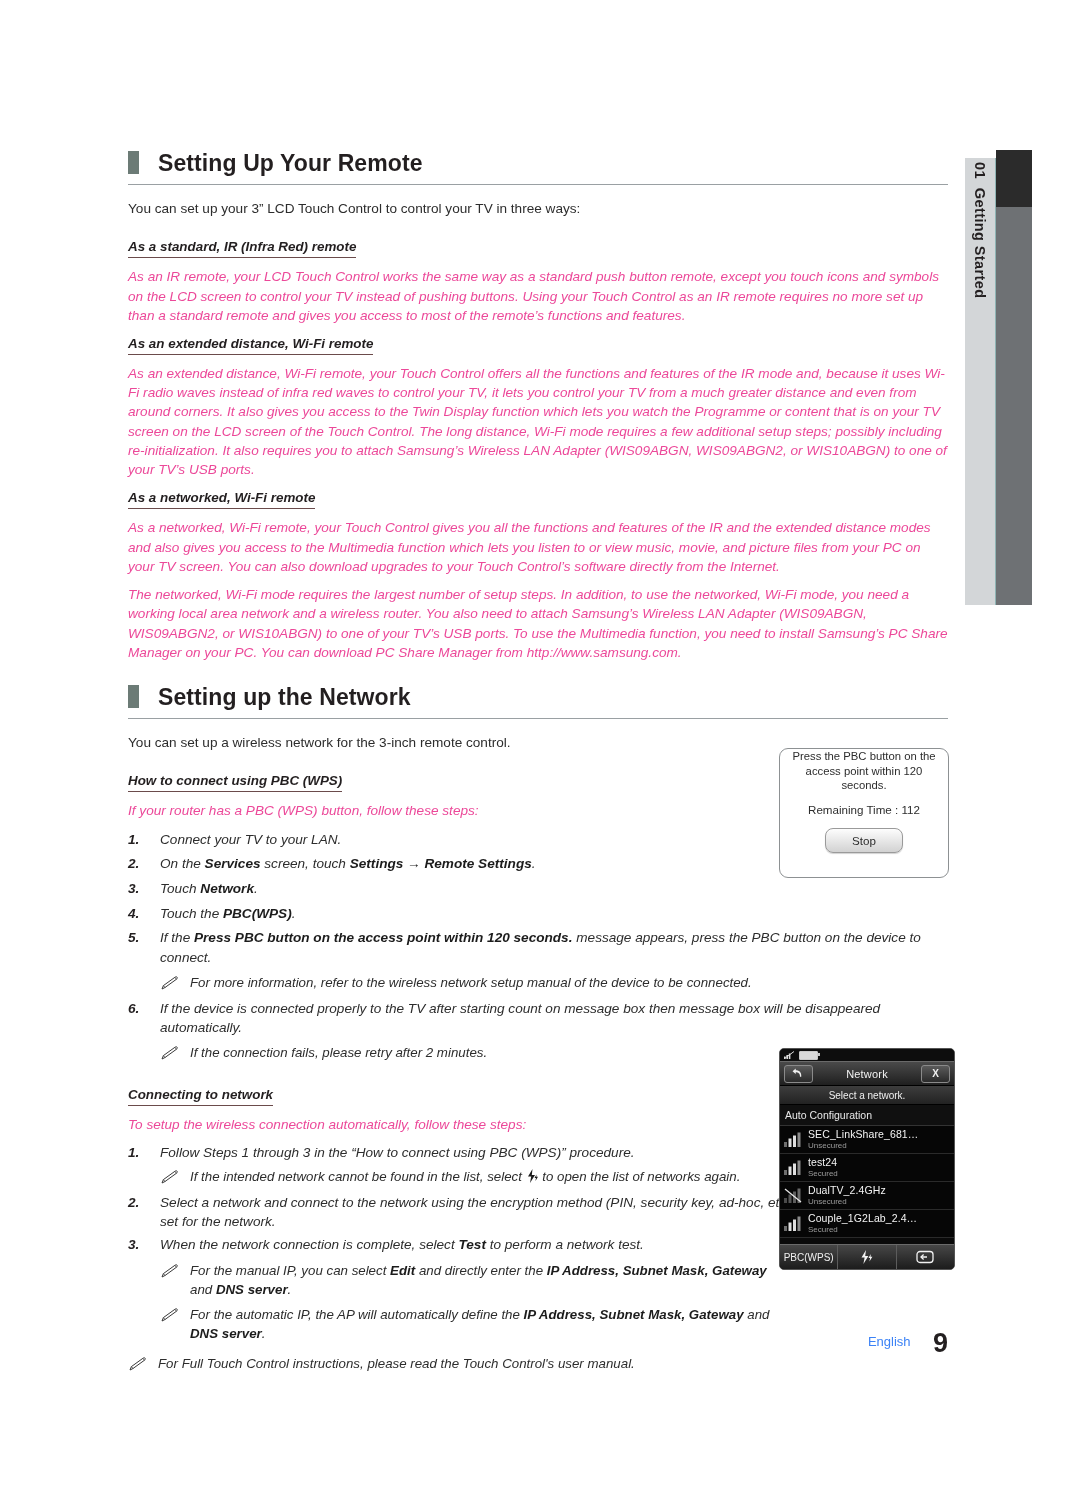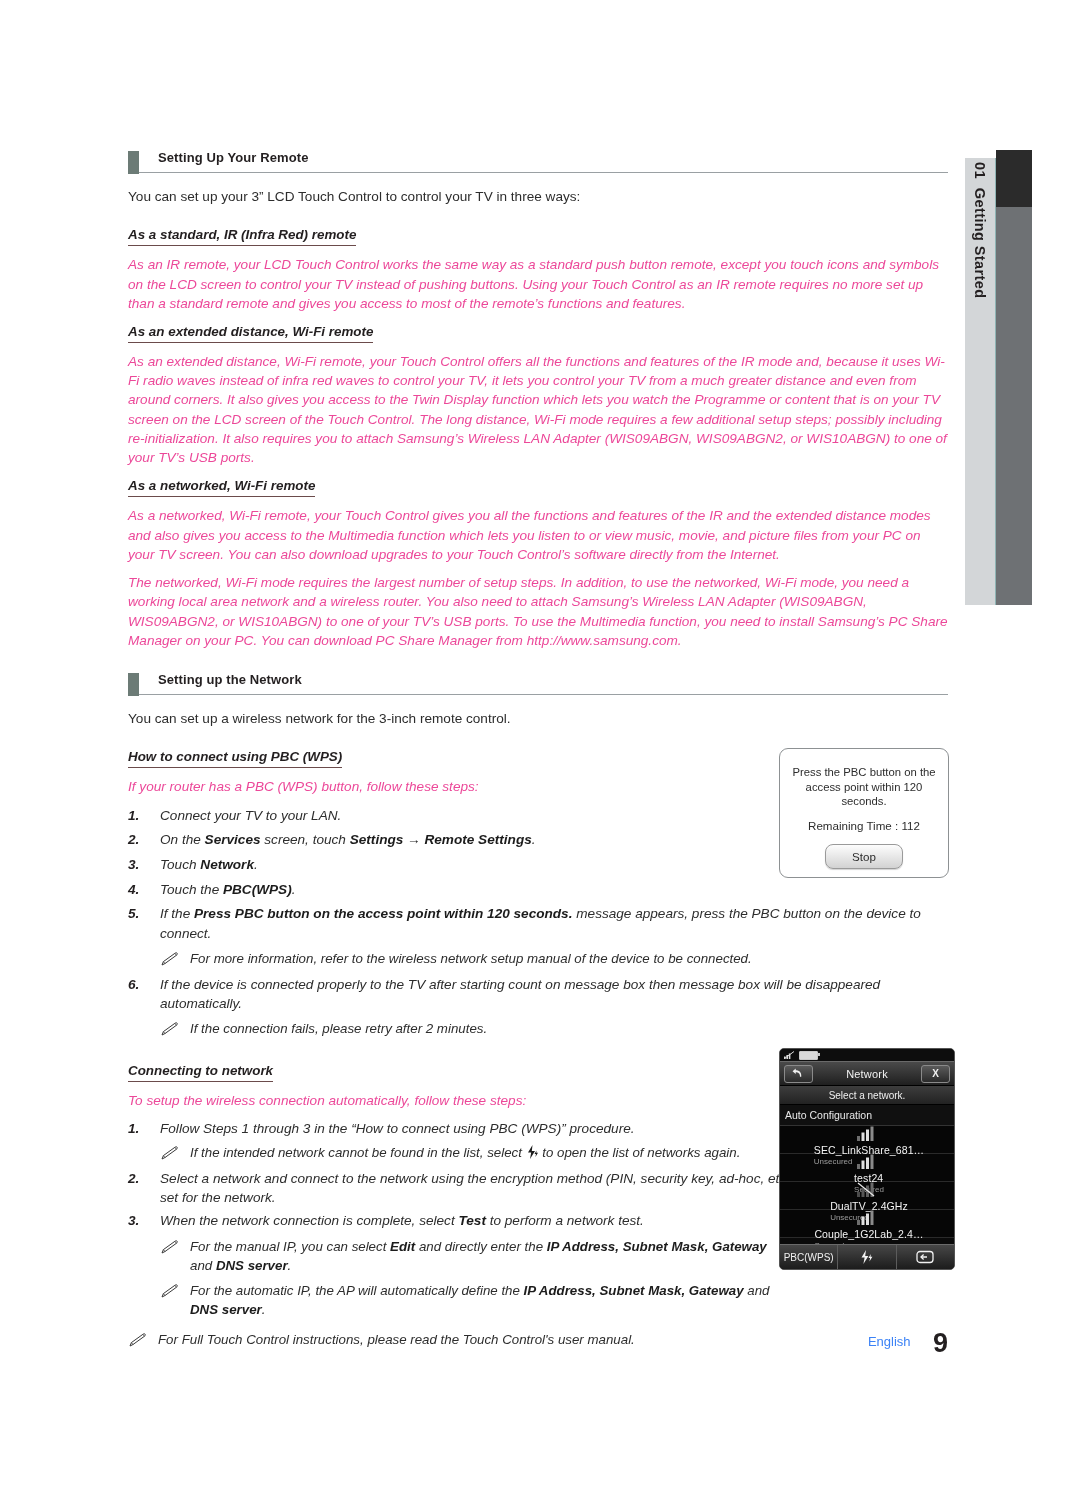--- a/index.html
+++ b/index.html
@@ -67,21 +67,21 @@
     top: 150px;
     width: 820px;
   }
 
   
   .section-head {
     position: relative;
     margin: 0 0 14px 0;
     padding: 0 0 7px 30px;
     border-bottom: 1px solid #9aa0a3;
-    font-size: 13px;
+    font-size: 23px;
     font-weight: bold;
     letter-spacing: 0.1px;
     color: #231f20;
   }
   .section-head .marker {
     position: absolute;
     left: 0;
     top: 1px;
     width: 11px;
     height: 23px;
@@ -171,21 +171,21 @@
     position: absolute;
     left: 779px;
     top: 748px;
     width: 170px;
     height: 130px;
     border: 1.6px solid #8d9193;
     border-radius: 9px;
     background: #ffffff;
     box-sizing: border-box;
     text-align: center;
-    padding-top: 16px;
+    padding-top: 0;
   }
   .pbc-msg {
     font-size: 11.3px;
     line-height: 1.30;
     color: #2d2d2d;
     padding: 0 10px;
   }
   .pbc-remaining {
     margin-top: 10px;
     font-size: 11.6px;
@@ -287,21 +287,20 @@
     font-size: 10.5px;
     color: #e9e9e9;
   }
   .dev-list { background: #060606; }
   .dev-row {
     height: 27px;
     border-bottom: 1px solid #2a2a2a;
     display: flex;
     align-items: center;
     padding-left: 4px;
-    flex-direction: column;
   }
   .dev-bars {
     width: 19px;
     height: 15px;
     margin-right: 5px;
     flex: 0 0 19px;
   }
   .dev-ssid {
     font-size: 10.5px;
     color: #f4f4f4;

